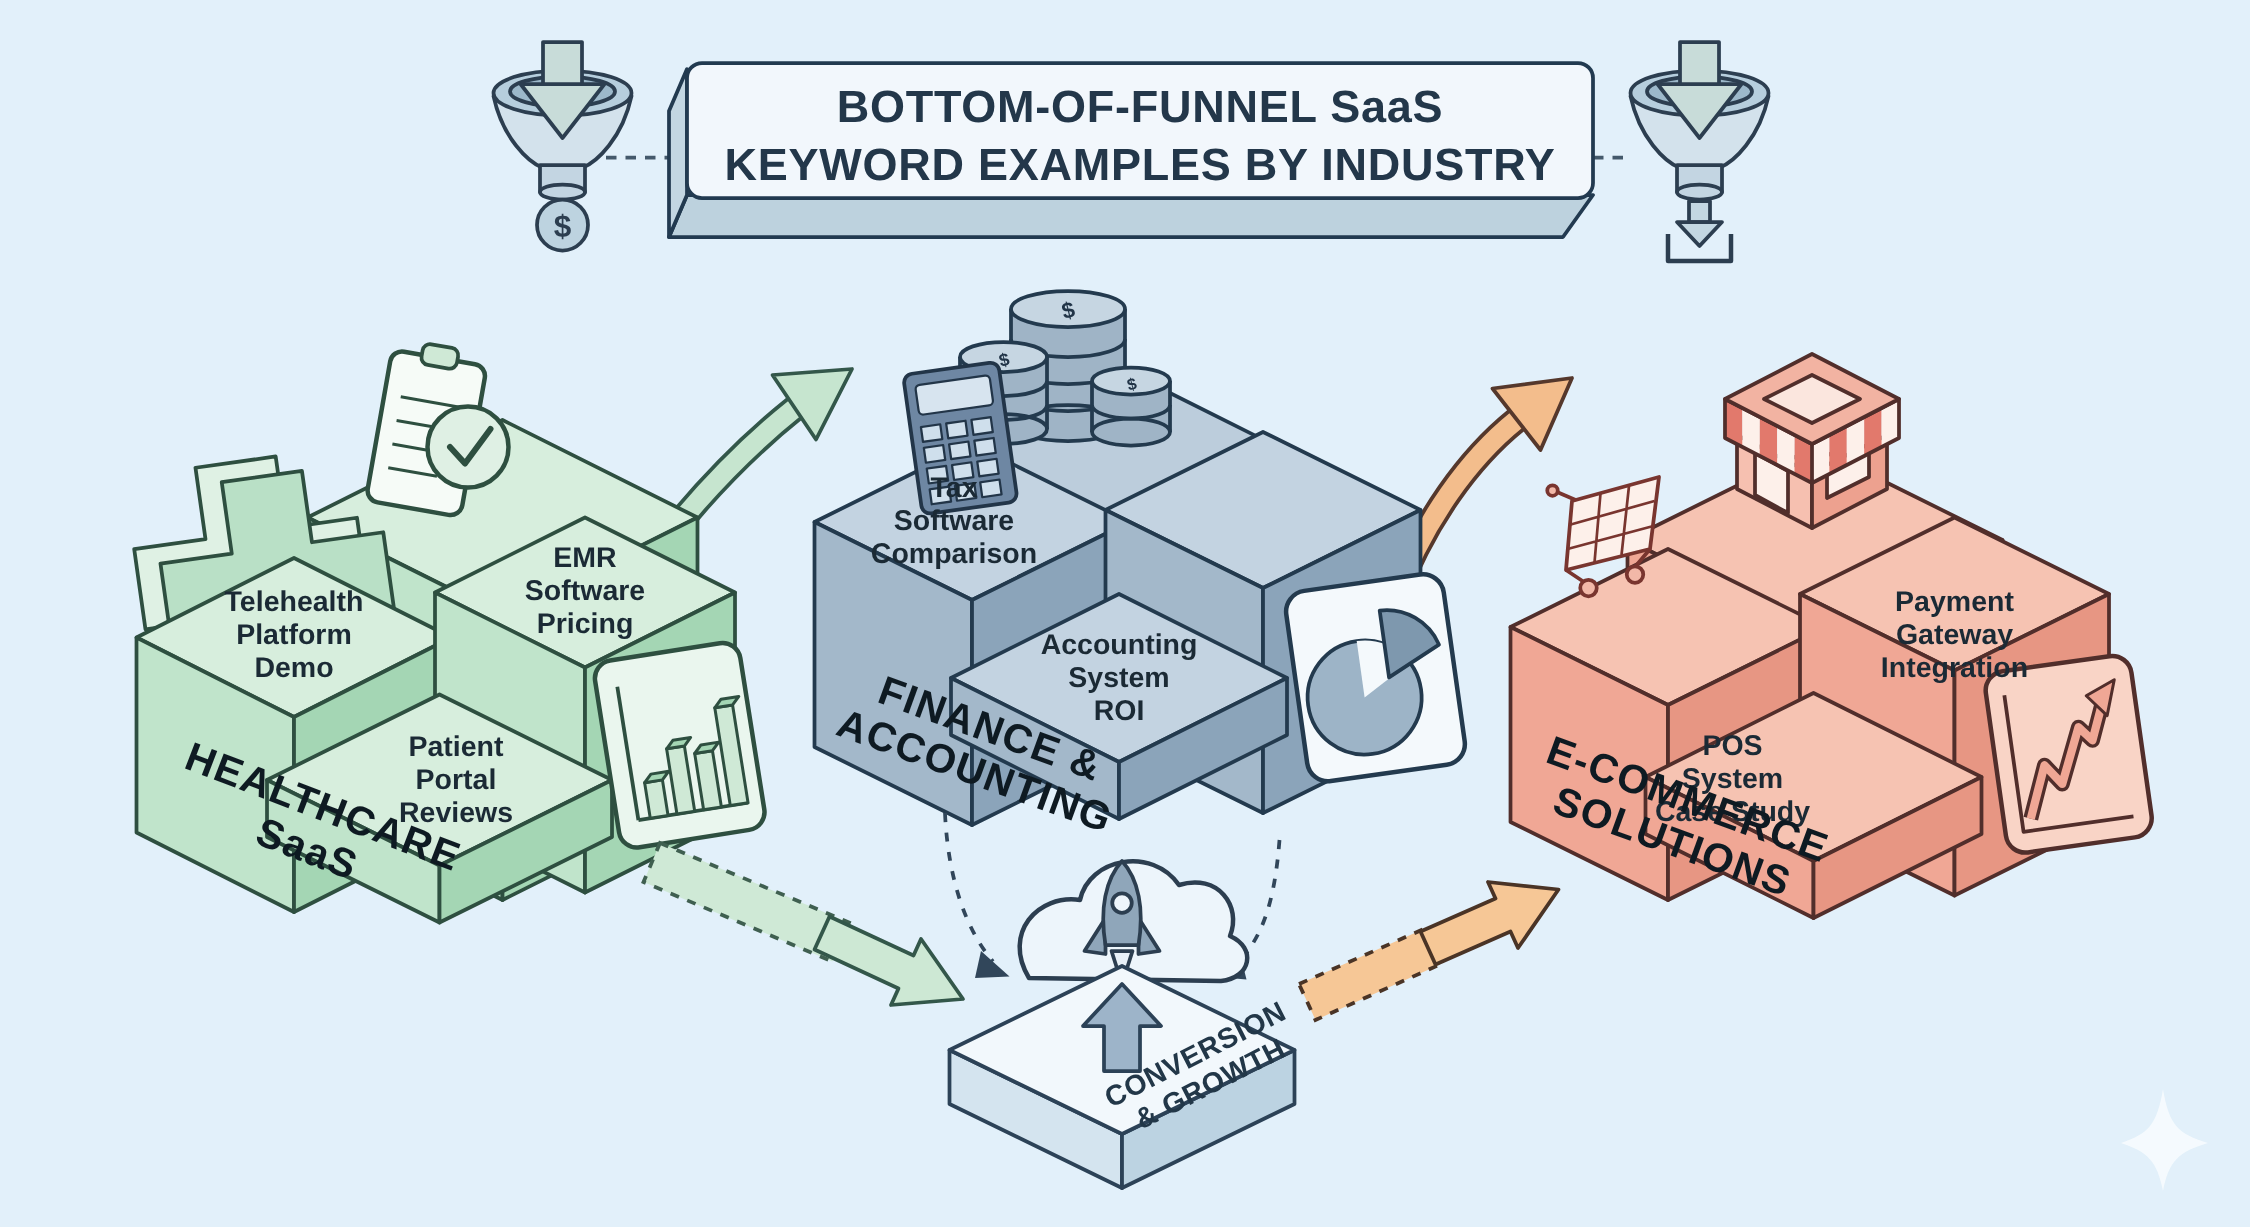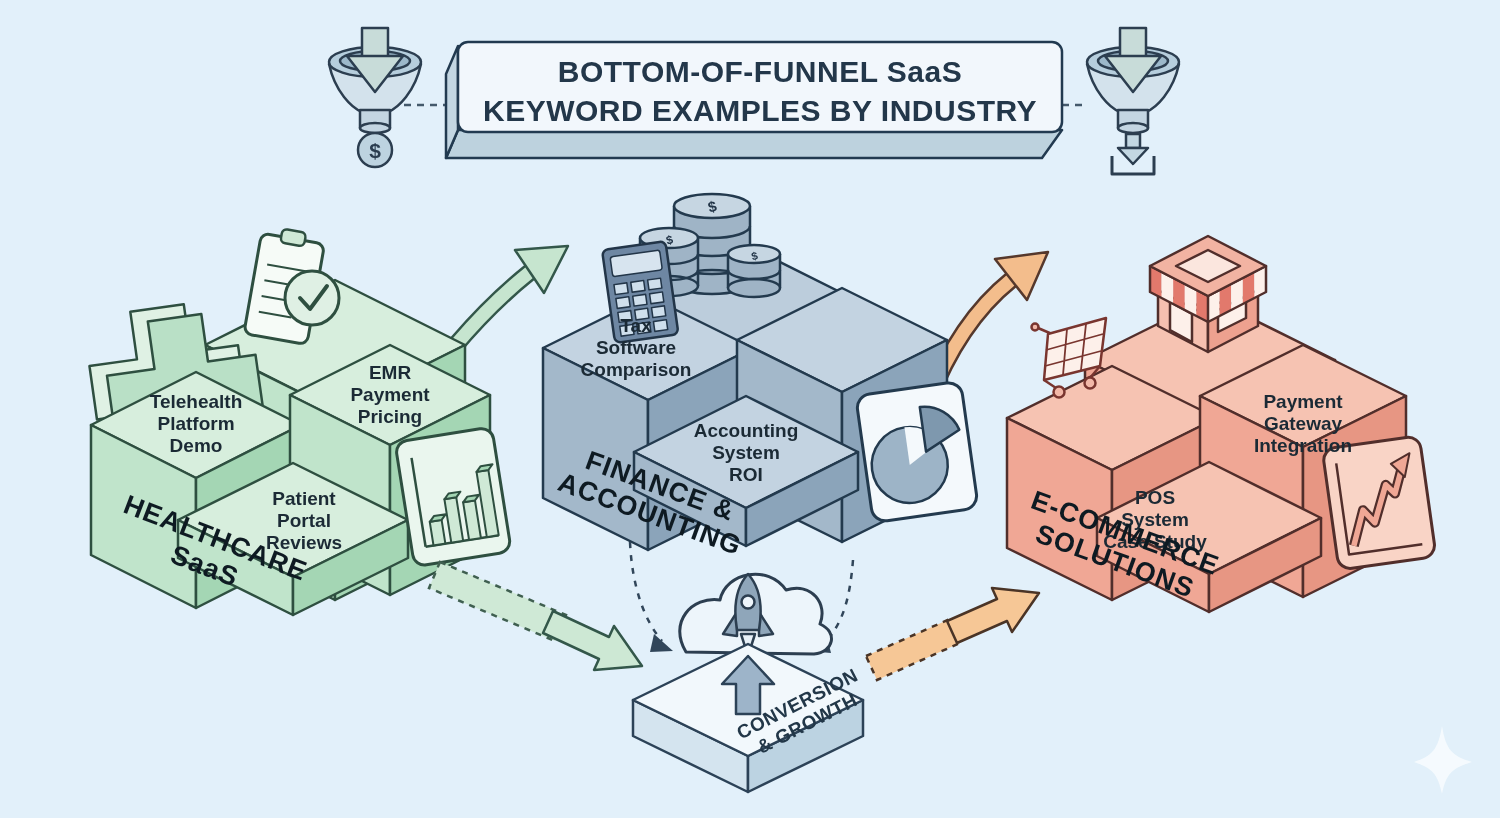--- a/index.html
+++ b/index.html
@@ -319,21 +319,21 @@
   <path d="M1442,726 C1446,750 1452,756 1472,762 C1452,768 1446,774 1442,794 C1438,774 1432,768 1414,762 C1432,756 1438,750 1442,726 Z" fill="#fbfdff" opacity="0.75"></path>
 </svg>
 
 <div class="lbl title" style="left:468px;top:52px;width:584px;">BOTTOM-OF-FUNNEL SaaS
 KEYWORD EXAMPLES BY INDUSTRY</div>
 
 <div class="lbl" style="left:106px;top:391px;width:180px;">Telehealth
 Platform
 Demo</div>
 <div class="lbl" style="left:300px;top:362px;width:180px;">EMR
-Payment
+Software
 Pricing</div>
 <div class="lbl" style="left:214px;top:488px;width:180px;">Patient
 Portal
 Reviews</div>
 <div class="lbl section-label rot21" style="left:80px;top:522px;width:260px;">HEALTHCARE
 SaaS</div>
 
 <div class="lbl" style="left:546px;top:315px;width:180px;">Tax
 Software
 Comparison</div>

